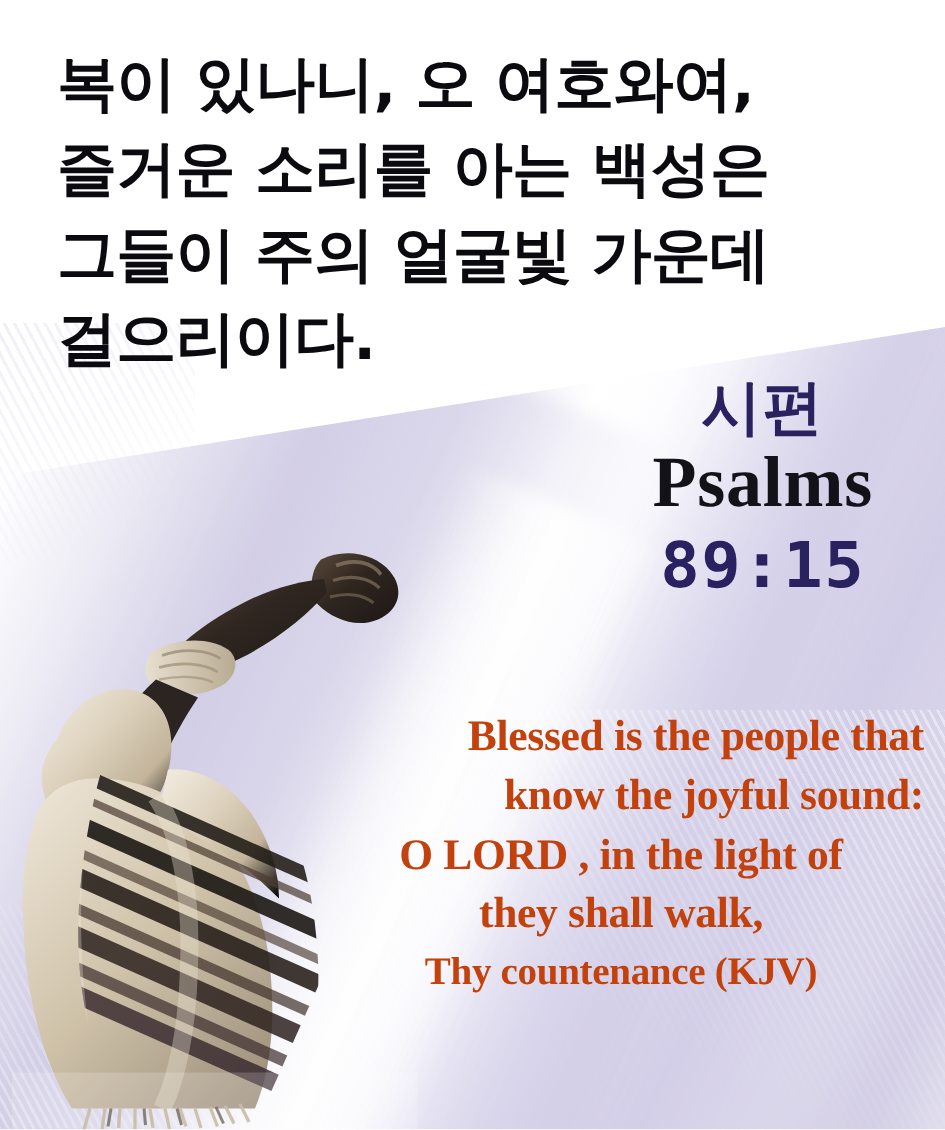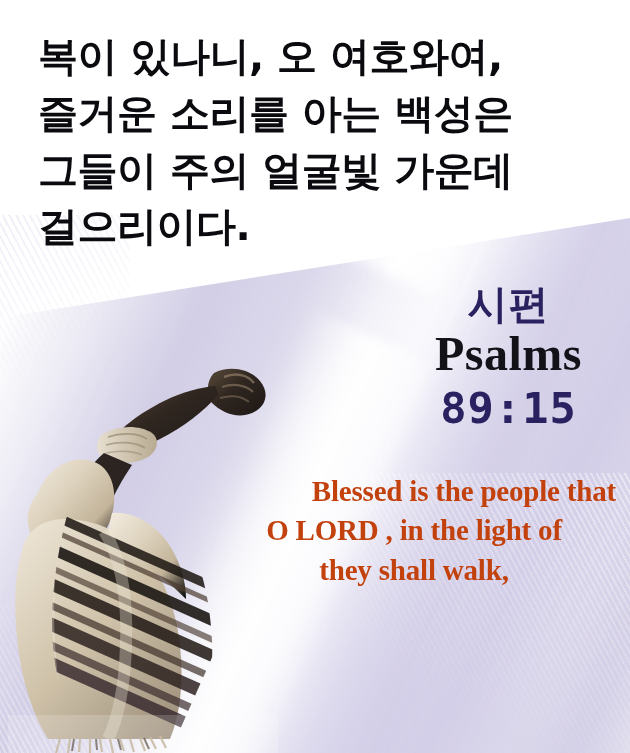--- a/index.html
+++ b/index.html
@@ -120,21 +120,21 @@
     line-height: 1.42;
     letter-spacing: -0.5px;
     z-index: 6;
   }
   .korean-verse div { white-space: nowrap; }
 
   
   .reference {
     position: absolute;
     right: 48px;
-    top: 284px;
+    top: 252px;
     text-align: center;
     z-index: 6;
     line-height: 1;
   }
   .ref-ko {
     font-family: "DejaVu Sans", sans-serif;
     font-weight: 700;
     font-size: 40px;
     color: #2a2260;
     letter-spacing: 1px;
@@ -226,22 +226,24 @@
   </div>
 
   <div class="reference">
     <div class="ref-ko">시편</div>
     <div class="ref-en">Psalms</div>
     <div class="ref-num">89:15</div>
   </div>
 
   <div class="english-verse">
     <div class="line-1">Blessed is the people that</div>
+    <div class="line-2">know the joyful sound:</div>
     <div>O LORD , in the light of</div>
     <div>they shall walk,</div>
+    <div class="kjv">Thy countenance (KJV)</div>
   </div>
 
   <div class="figure">
     <svg viewBox="0 0 270 398" xmlns="http://www.w3.org/2000/svg" aria-hidden="true">
       <defs>
         <linearGradient id="clothG" x1="0" y1="0" x2="1" y2="1">
           <stop offset="0%" stop-color="#f3ece0"></stop>
           <stop offset="38%" stop-color="#ddd2bd"></stop>
           <stop offset="70%" stop-color="#c3b49a"></stop>
           <stop offset="100%" stop-color="#a89madd"></stop>

